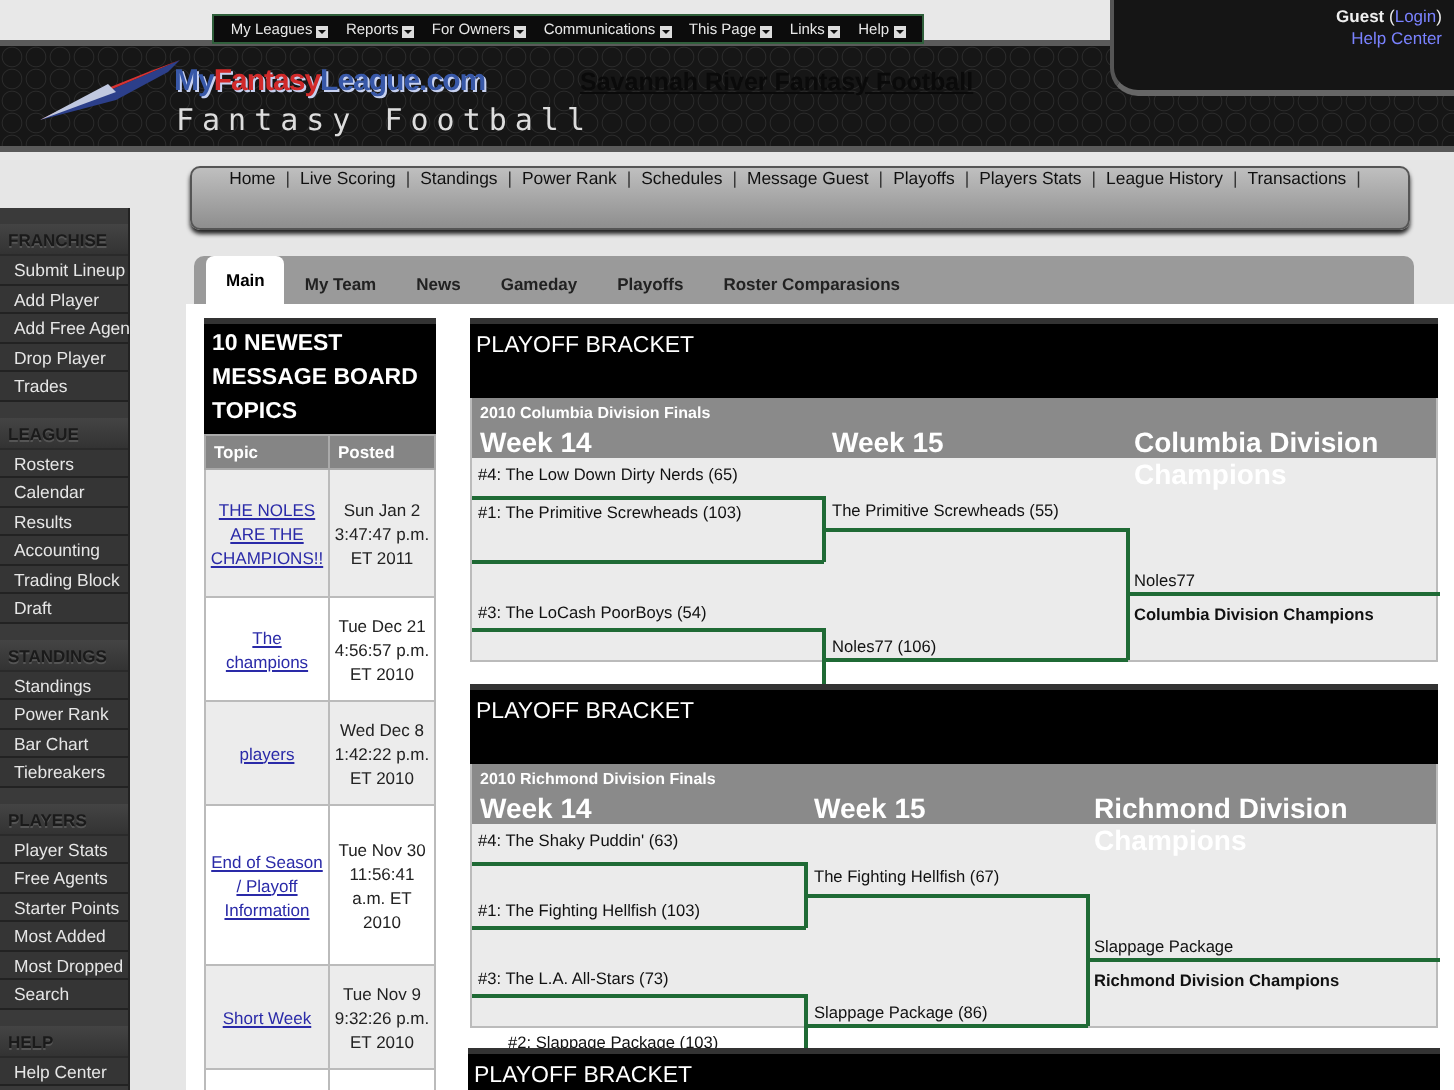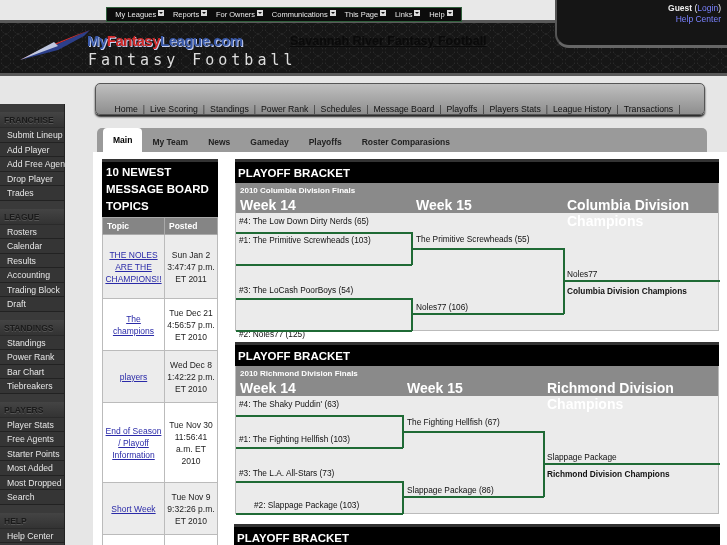--- a/index.html
+++ b/index.html
@@ -3,52 +3,52 @@
 <meta charset="utf-8">
 <style>
 *{box-sizing:border-box;margin:0;padding:0}
 body{width:727px;height:545px;overflow:hidden;background:#e6e6e6;font-family:"Liberation Sans",sans-serif;font-size:9px;color:#111;position:relative}
 a{color:#2a2aa8}
 #hdr{position:absolute;left:0;top:0;width:727px;height:80px;background:#e8e8e8}
 #hdr .band{position:absolute;left:0;top:20px;width:727px;height:56px;background:#161616;
  background-image:radial-gradient(circle at 50% 50%,#161616 55%,#2c2c2c 60%,#161616 66%);background-size:12px 11px;border-top:3px solid #5a5a5a;border-bottom:3px solid #5a5a5a}
 #hdr .rband{position:absolute;left:555px;top:0;width:172px;height:48px;background:#151515;border-bottom:3px solid #666;border-left:2px solid #555;border-bottom-left-radius:14px}
 #topnav{position:absolute;left:106px;top:7px;width:356px;height:15px;background:#0c0c0c;border:1px solid #2f5f3b;display:flex;align-items:center;justify-content:space-around;padding:0 4px}
-#topnav .it{color:#e8e8e8;font-size:7.5px;display:flex;align-items:flex-start;gap:2px;cursor:pointer;white-space:nowrap}
+#topnav .it{color:#e8e8e8;font-size:7.5px;display:flex;align-items:flex-end;gap:2px;cursor:pointer;white-space:nowrap}
 #topnav .dd{display:inline-block;width:6px;height:6px;background:#ddd;position:relative}
 #topnav .dd:after{content:"";position:absolute;left:1px;top:2px;border-left:2px solid transparent;border-right:2px solid transparent;border-top:2px solid #111}
 #logo{position:absolute;left:14px;top:16px;width:80px;height:48px}
 #brand{position:absolute;left:87px;top:32px;font-size:15px;font-weight:bold;color:#3858a8;letter-spacing:-.5px;text-shadow:1px 1px 0 #c7d1f0}
 #brand .red{color:#d12a2a}
 #tagline{position:absolute;left:88px;top:51px;font-family:"DejaVu Sans Mono",monospace;font-size:15px;color:#ddd;letter-spacing:4px}
 #sitetitle{position:absolute;left:290px;top:34px;font-size:12.5px;font-weight:bold;color:#0a0a0a;text-decoration:underline}
 #guest{position:absolute;right:6px;top:3px;color:#eee;font-size:8.5px;text-align:right;line-height:11px}
 #guest b{font-weight:bold}
 #guest a{color:#7a82ff}
-#mainnav{position:absolute;left:95px;top:83px;width:610px;height:32px;border-radius:5px;background:linear-gradient(#bfbfbf,#8e8e8e);box-shadow:0 2px 2px #222;border:1px solid #555;display:flex;align-items:flex-end;justify-content:center;font-size:8.7px;color:#111;white-space:nowrap}
+#mainnav{position:absolute;left:95px;top:83px;width:610px;height:32px;border-radius:5px;background:linear-gradient(#bfbfbf,#8e8e8e);box-shadow:0 2px 2px #222;border:1px solid #555;display:flex;align-items:flex-start;justify-content:center;font-size:8.7px;color:#111;white-space:nowrap}
 #mainnav .sep{margin:0 5px;color:#333}
 #mainnav .lnk{cursor:pointer}
 #side{position:absolute;left:0;top:104px;width:65px;height:441px;background:#3a3a3a;border-right:1px solid #222}
 #side .hd{height:16px;margin-top:8px;color:#222;font-weight:bold;font-size:8.5px;padding-left:4px;line-height:16px;background:linear-gradient(#444,#333);border-bottom:1px solid #2a2a2a;color:#1a1a1a;text-shadow:0 1px 0 #555}
 #side .hd:first-child{margin-top:8px}
 #side .it{height:14.5px;line-height:14.5px;color:#e6e6e6;font-size:8.7px;padding-left:7px;border-bottom:1px solid #222;background:#353535;cursor:pointer;white-space:nowrap}
 #tabs{position:absolute;left:97px;top:128px;width:610px;height:24px;background:#9a9a9a;border-radius:5px 5px 0 0;display:flex;align-items:flex-end;padding-left:6px}
 #tabs .tab{font-weight:bold;font-size:8.5px;color:#222;padding:0 10px;height:20px;line-height:20px;cursor:pointer}
 #tabs .tab.active{background:#fff;border-radius:4px 4px 0 0;height:24px;line-height:24px;color:#000}
 #content{position:absolute;left:93px;top:152px;width:634px;height:393px;background:#fff}
 #mb{position:absolute;left:102px;top:159px;width:116px;height:386px;background:#fff}
 #mb .title{background:#000;color:#fff;font-weight:bold;font-size:11.5px;line-height:17px;padding:2px 4px;border-top:3px solid #333}
 #mb table{width:100%;border-collapse:collapse;font-size:8.5px}
 #mb th{background:#858585;color:#fff;text-align:left;padding:3px 4px;font-size:8.5px;border:1px solid #aaa}
 #mb td{border:1px solid #bbb;text-align:center;padding:2px 2px;line-height:12px;vertical-align:middle}
 #mb tr.odd td{background:#ececec}
 #mb td.topic a{color:#2a2aa8;text-decoration:underline}
 #mb td.date{color:#222}
 .bracket{position:absolute;left:235px;width:484px;background:#ebebeb;border:1px solid #bbb}
-.bracket .title{background:#000;color:#fff;font-weight:bold;font-size:11.5px;height:24px;line-height:23px;padding-left:3px;border-top:3px solid #333;margin:-1px -1px 0 -1px}
+.bracket .title{background:#000;color:#fff;font-weight:normal;font-size:11.5px;height:40px;line-height:23px;padding-left:3px;border-top:3px solid #333;margin:-1px -1px 0 -1px}
 .bracket .sub{background:#8a8a8a;color:#fff;font-weight:bold;font-size:8px;padding:2px 4px;height:14px;line-height:11px}
 .bracket .cols{background:#8a8a8a;color:#fff;font-weight:bold;font-size:14px;height:16px;line-height:16px;position:relative}
 .bracket .cols span{position:absolute;top:0}
 .bracket .body{position:relative;height:115px}
 .bk{position:absolute;font-size:8.3px;color:#111;white-space:nowrap}
 .bk.b{font-weight:bold}
 .ln{position:absolute;background:#1f6a35}
 </style>
 </head>
 <body>
@@ -104,21 +104,21 @@
   <span class="lnk">Home</span>
     <span class="sep">|</span>
   <span class="lnk">Live Scoring</span>
     <span class="sep">|</span>
   <span class="lnk">Standings</span>
     <span class="sep">|</span>
   <span class="lnk">Power Rank</span>
     <span class="sep">|</span>
   <span class="lnk">Schedules</span>
     <span class="sep">|</span>
-  <span class="lnk">Message Board</span>
+  <span class="lnk">Message Guest</span>
     <span class="sep">|</span>
   <span class="lnk">Playoffs</span>
     <span class="sep">|</span>
   <span class="lnk">Players Stats</span>
     <span class="sep">|</span>
   <span class="lnk">League History</span>
     <span class="sep">|</span>
   <span class="lnk">Transactions</span>
     <span class="sep">|</span>
 </div>

